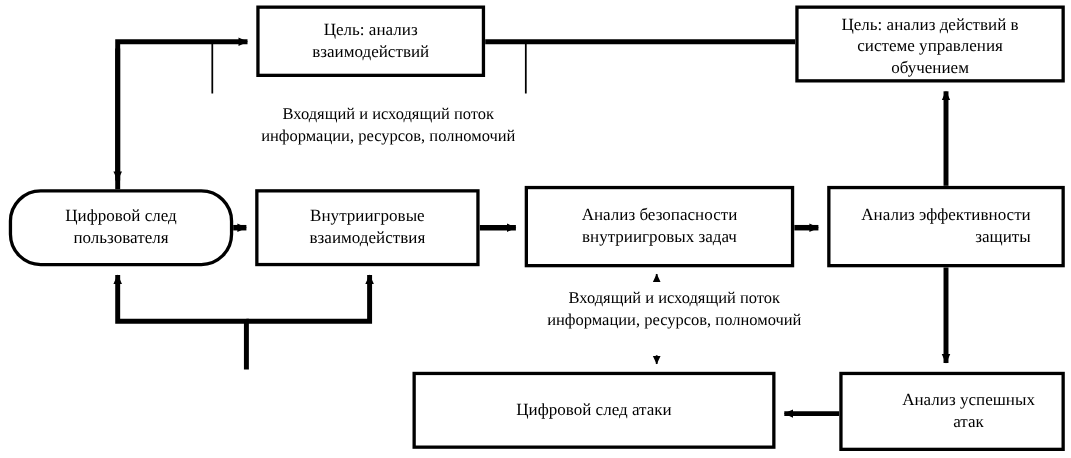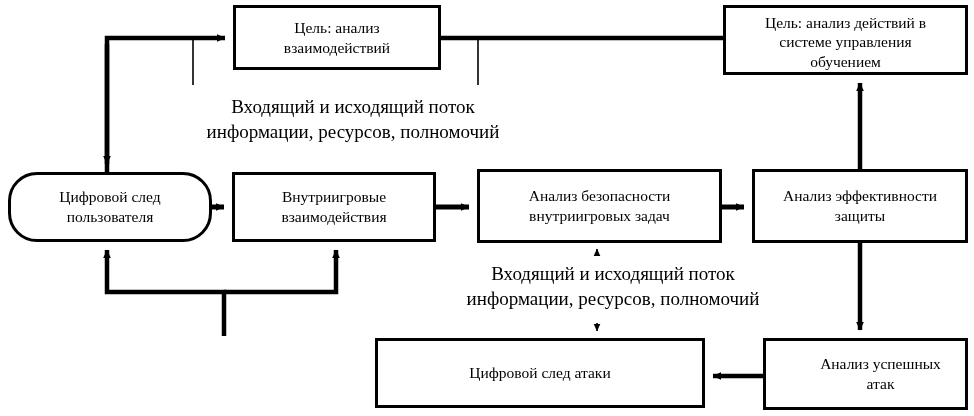--- a/index.html
+++ b/index.html
@@ -34,21 +34,21 @@
     line-height: 1.28;
     font-size: 15.5px;
     color: #000000;
     z-index: 3;
     padding: 0 6px;
   }
   .node span { display: block; white-space: pre-line; }
   .flowlabel {
     position: absolute;
     text-align: center;
-    font-size: 19px;
+    font-size: 15px;
     line-height: 1.3;
     color: #000000;
     white-space: pre-line;
     z-index: 2;
   }
 </style>
 </head>
 <body>
 
 <div id="canvas">
@@ -111,21 +111,21 @@
   <div class="node" style="left:232px; top:172px; width:204px; height:70px;">
     <span>Внутриигровые
 взаимодействия</span>
   </div>
 
   <div class="node" style="left:477px; top:169px; width:245px; height:74px;">
     <span>Анализ безопасности
 внутриигровых задач</span>
   </div>
 
-  <div class="node" style="left:752px; top:169px; width:216px; height:74px;">
+  <div class="node" style="left:752px; top:169px; width:216px; height:74px;text-align:right;">
     <span>Анализ эффективности
 защиты</span>
   </div>
 
 
   <div class="node" style="left:375px; top:338px; width:330px; height:70px;">
     <span>Цифровой след атаки</span>
   </div>
 
   <div class="node" style="left:763px; top:338px; width:205px; height:72px;padding-left:36px;">

